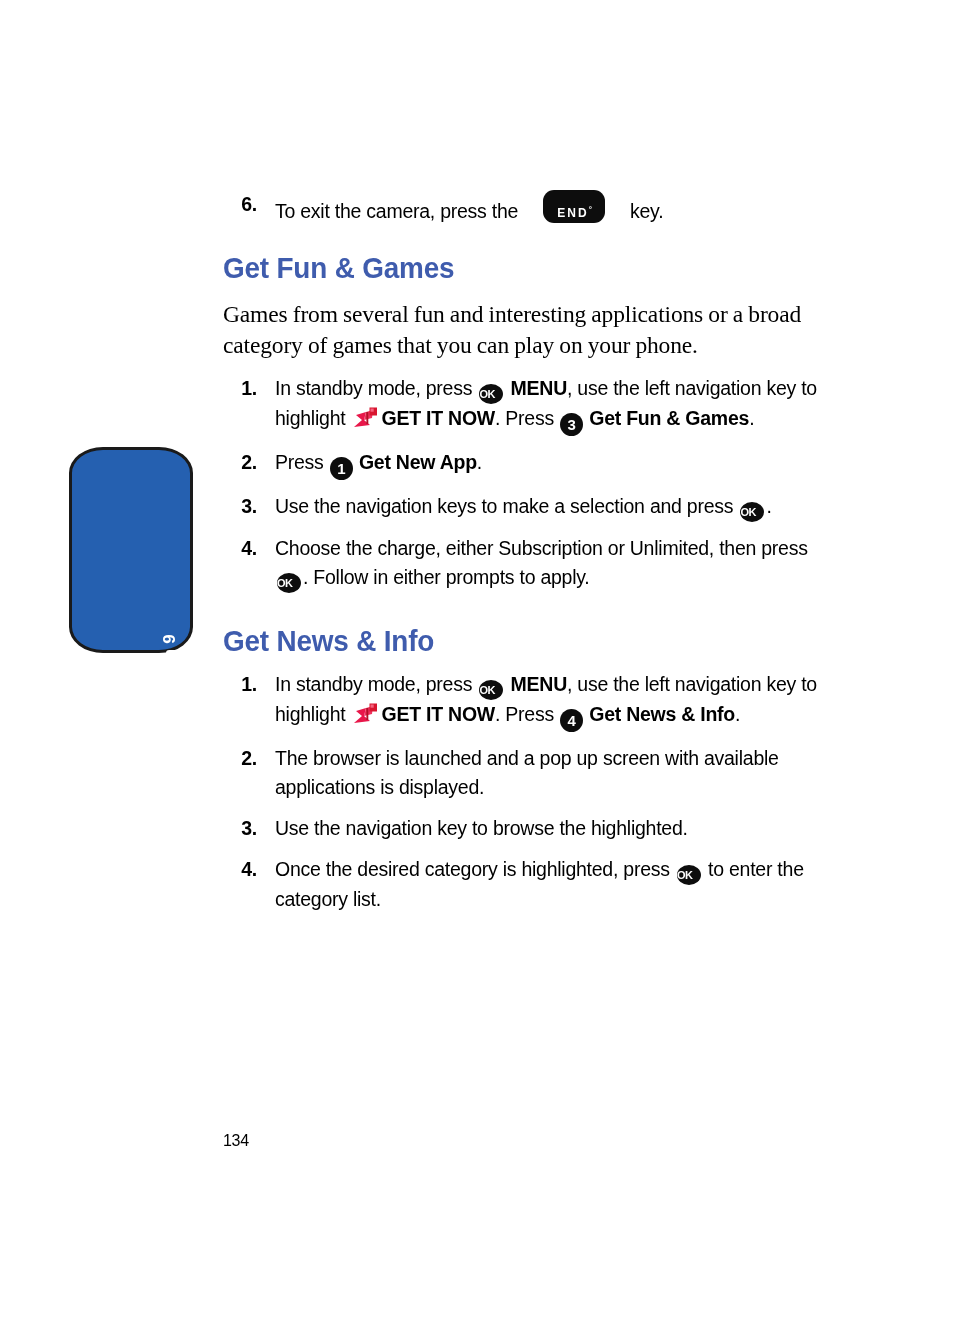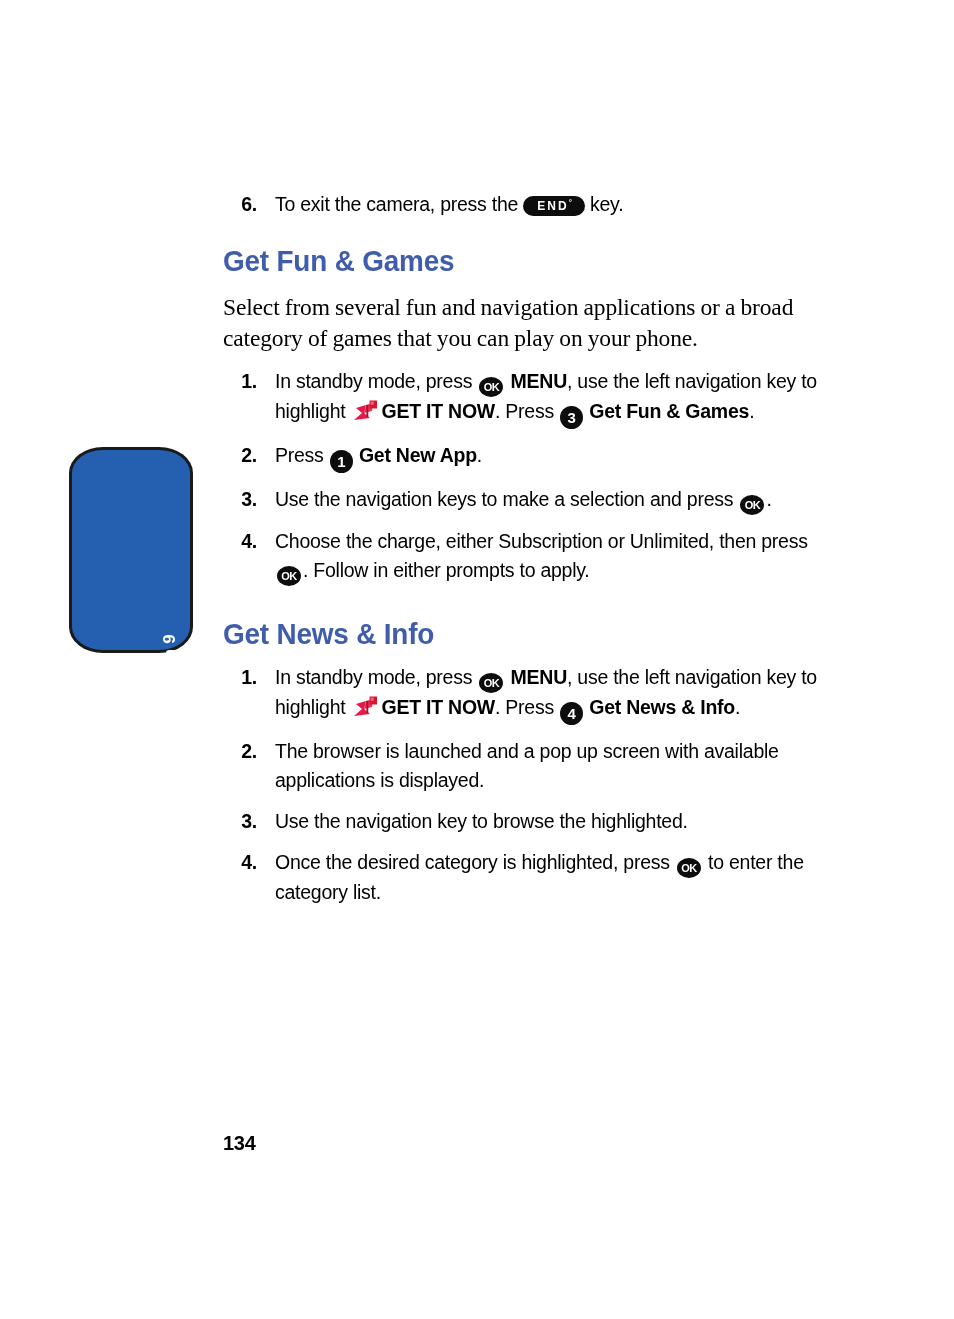--- a/index.html
+++ b/index.html
@@ -105,21 +105,20 @@
   .icon-ok {
     display: inline-block;
     width: 24px;
     height: 20px;
     border-radius: 50%;
     background: #0d0d0d;
     color: #ffffff;
     font-size: 11px;
     font-weight: bold;
     line-height: 20px;
-    text-align: center;
     letter-spacing: -0.5px;
     vertical-align: -3px;
     margin: 0 2px;
     font-family: "Liberation Sans", sans-serif;
   }
   .icon-circnum {
     display: inline-block;
     width: 23px;
     height: 23px;
     border-radius: 50%;
@@ -131,26 +130,26 @@
     text-align: center;
     vertical-align: -5px;
     margin: 0 1px;
     font-family: "Liberation Sans", sans-serif;
   }
   .icon-end {
     display: inline-block;
     background: #0d0d0d;
     color: #ffffff;
     border-radius: 11px;
-    padding: 3px 13px 4px 14px;
+    padding: 16px 13px 4px 14px;
     font-size: 12px;
     font-weight: bold;
     letter-spacing: 2px;
     vertical-align: 1px;
-    margin: 0 0;
+    margin: 0 20px;
     font-family: "Liberation Sans", sans-serif;
     line-height: 1;
   }
   .icon-end sup {
     font-size: 8px;
     vertical-align: super;
     letter-spacing: 0;
   }
   .icon-getitnow {
     display: inline-block;
@@ -159,22 +158,22 @@
     vertical-align: -4px;
     margin: 0 3px 0 2px;
   }
 
   
   .page-number {
     position: absolute;
     left: 223px;
     top: 1132px;
     font-family: "Liberation Sans", sans-serif;
-    font-size: 20px;
-    font-weight: bold;
+    font-size: 16px;
+    font-weight: normal;
     letter-spacing: -0.3px;
   }
 </style>
 </head>
 <body>
 
 <div class="side-tab">
   <span class="side-tab-label">Section 9</span>
 </div>
 
@@ -183,21 +182,21 @@
   <ol class="steps">
     <li>
       <span class="num">6.</span><span>To exit the camera, press the</span>
       <span class="icon-end"><span>END</span><sup>°</sup></span>
       <span>key.</span>
     </li>
   </ol>
 
   <div id="sections-root">
       <div class="heading heading-1">Get Fun &amp; Games</div>
-      <p class="intro">Select from several fun and navigation applications or a broad category of games that you can play on your phone.</p>
+      <p class="intro">Games from several fun and interesting applications or a broad category of games that you can play on your phone.</p>
       <ol class="steps">
         <li><span class="num">1.</span><span>In standby mode, press </span><span class="icon-ok">OK</span><span class="bold"> MENU</span><span>, use the left navigation key to highlight </span><span class="icon-getitnow"><svg viewBox="0 0 26 22" width="26" height="22" xmlns="http://www.w3.org/2000/svg">
               <polygon points="1,20 9,13 3,8 13,5 11,13 17,18" fill="#e8174a"></polygon>
               <polygon points="11,13 13,5 20,3 19,11" fill="#f0325f"></polygon>
               <rect x="16.5" y="0.5" width="7.5" height="8" fill="#d8152f"></rect>
               <rect x="17.5" y="1.5" width="3.2" height="3.2" fill="#f4647f"></rect>
               <rect x="13.4" y="5" width="1.9" height="12" fill="#b01027"></rect>
             </svg></span><span class="bold">GET IT NOW</span><span>. Press </span><span class="icon-circnum">3</span><span class="bold"> Get Fun &amp; Games</span><span>.</span></li>
         <li><span class="num">2.</span><span>Press </span><span class="icon-circnum">1</span><span class="bold"> Get New App</span><span>.</span></li>
         <li><span class="num">3.</span><span>Use the navigation keys to make a selection and press </span><span class="icon-ok">OK</span><span>.</span></li>

